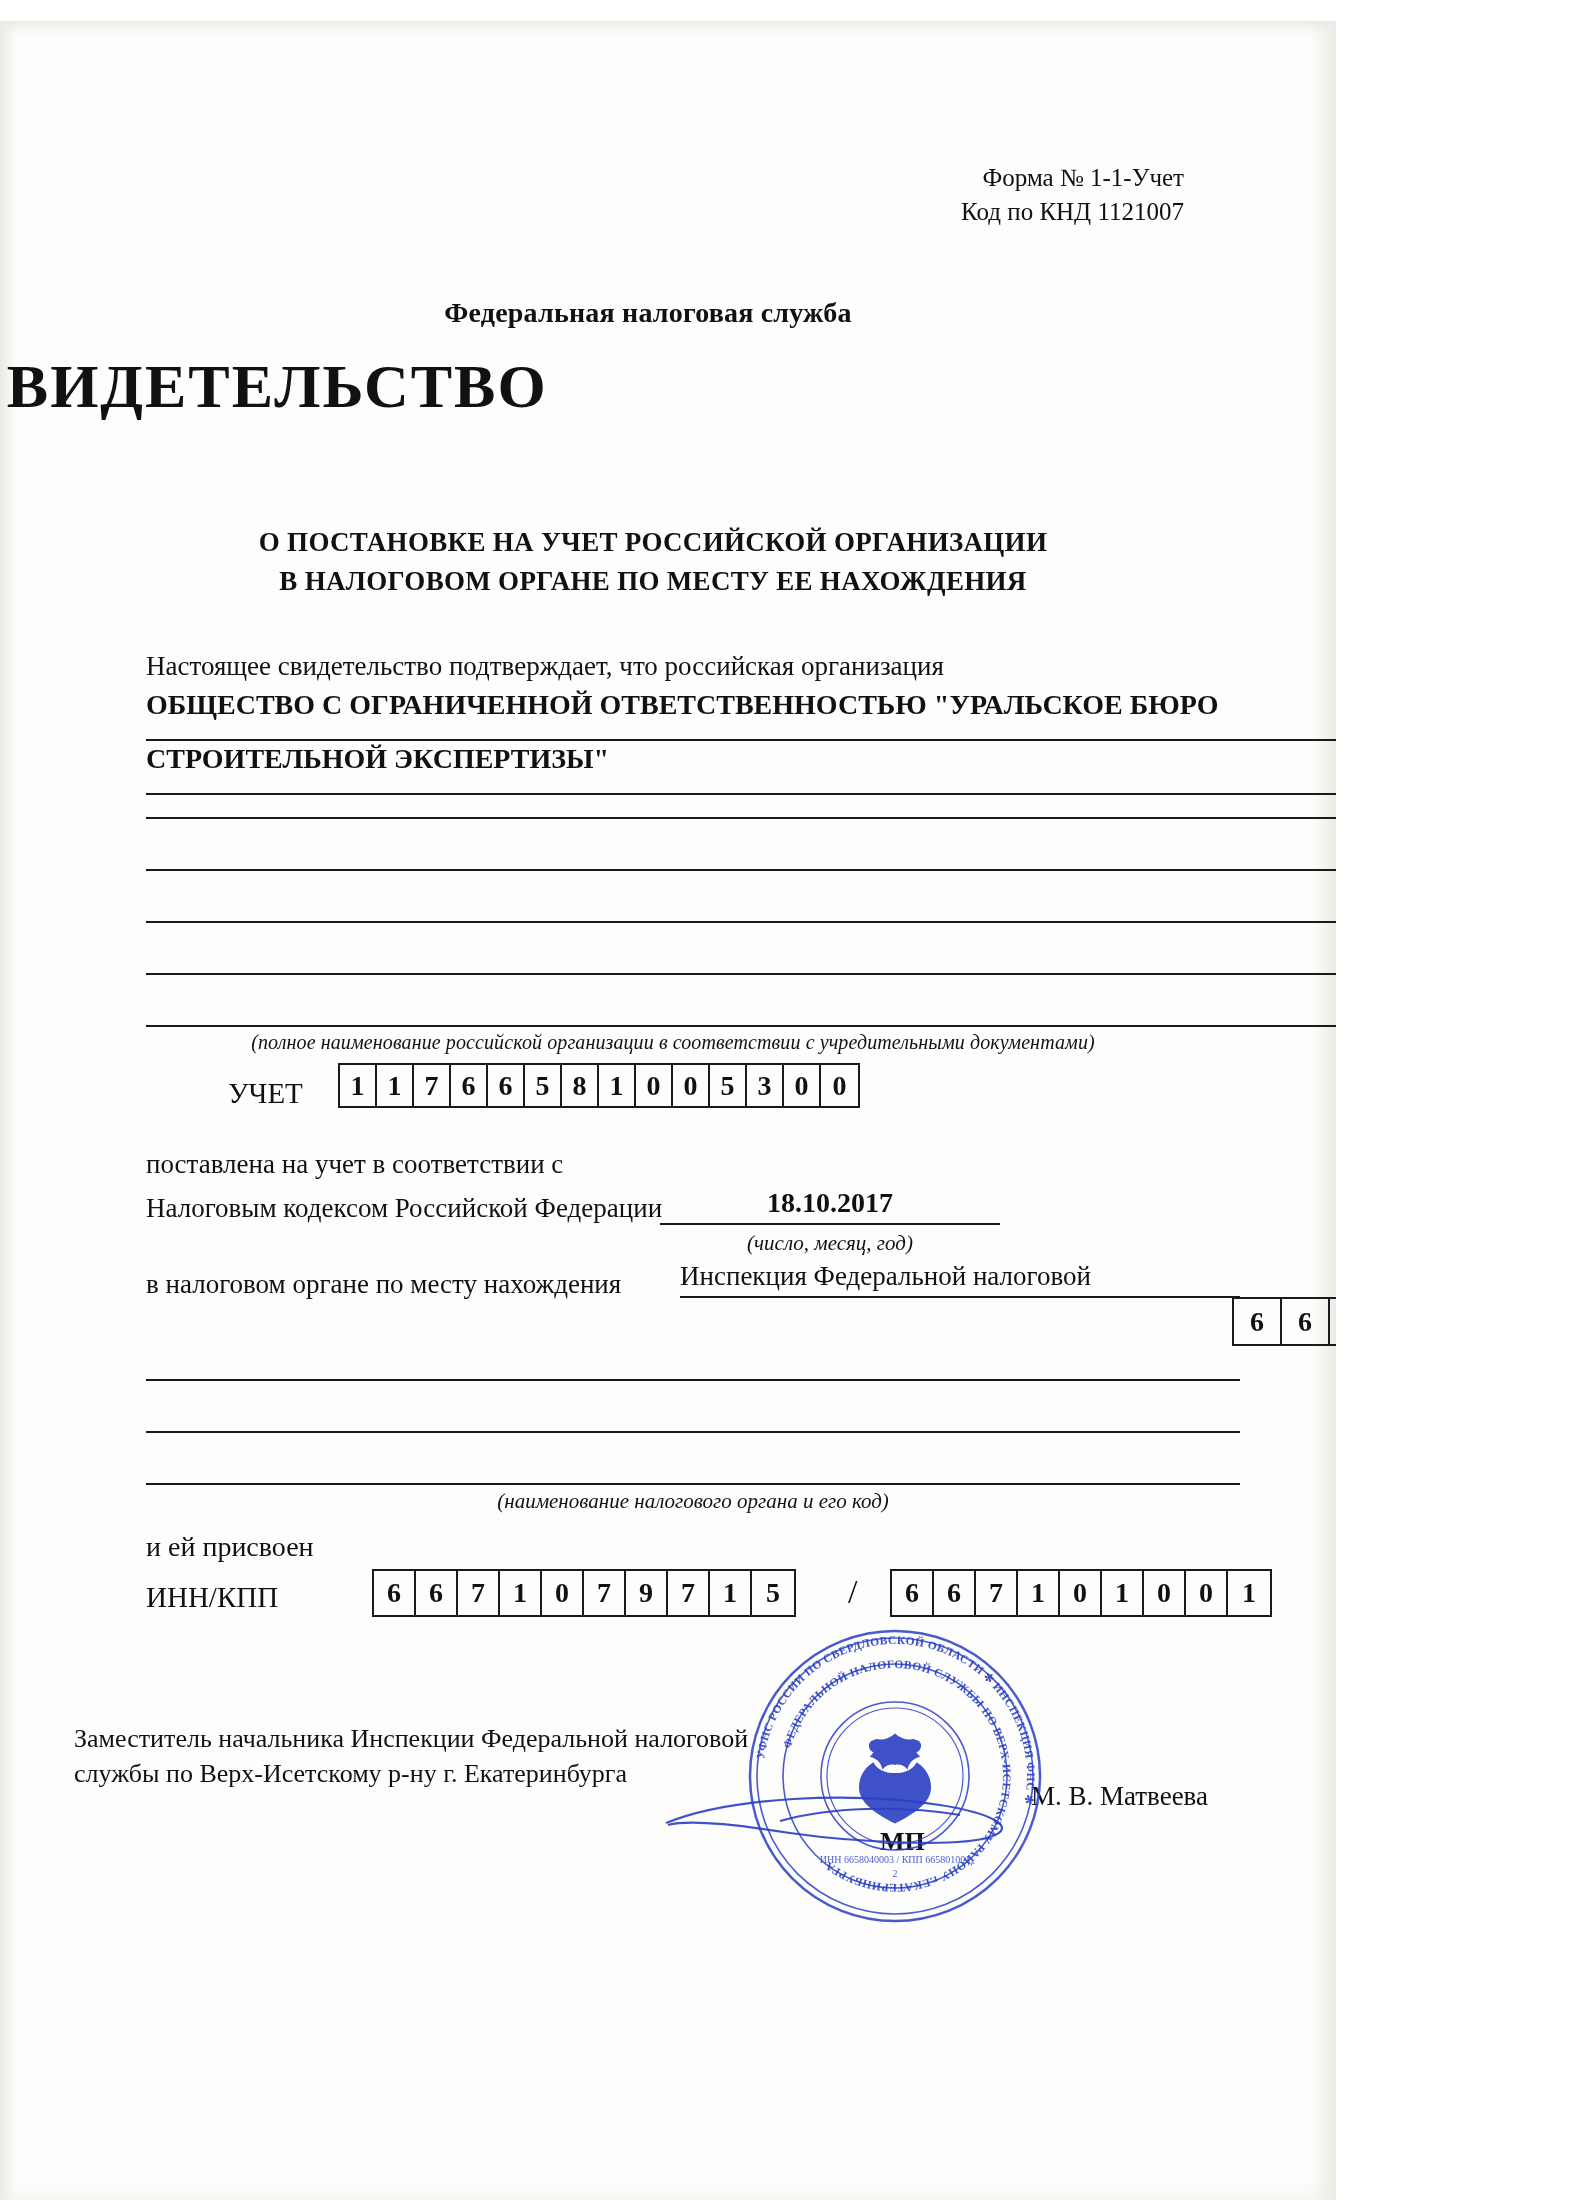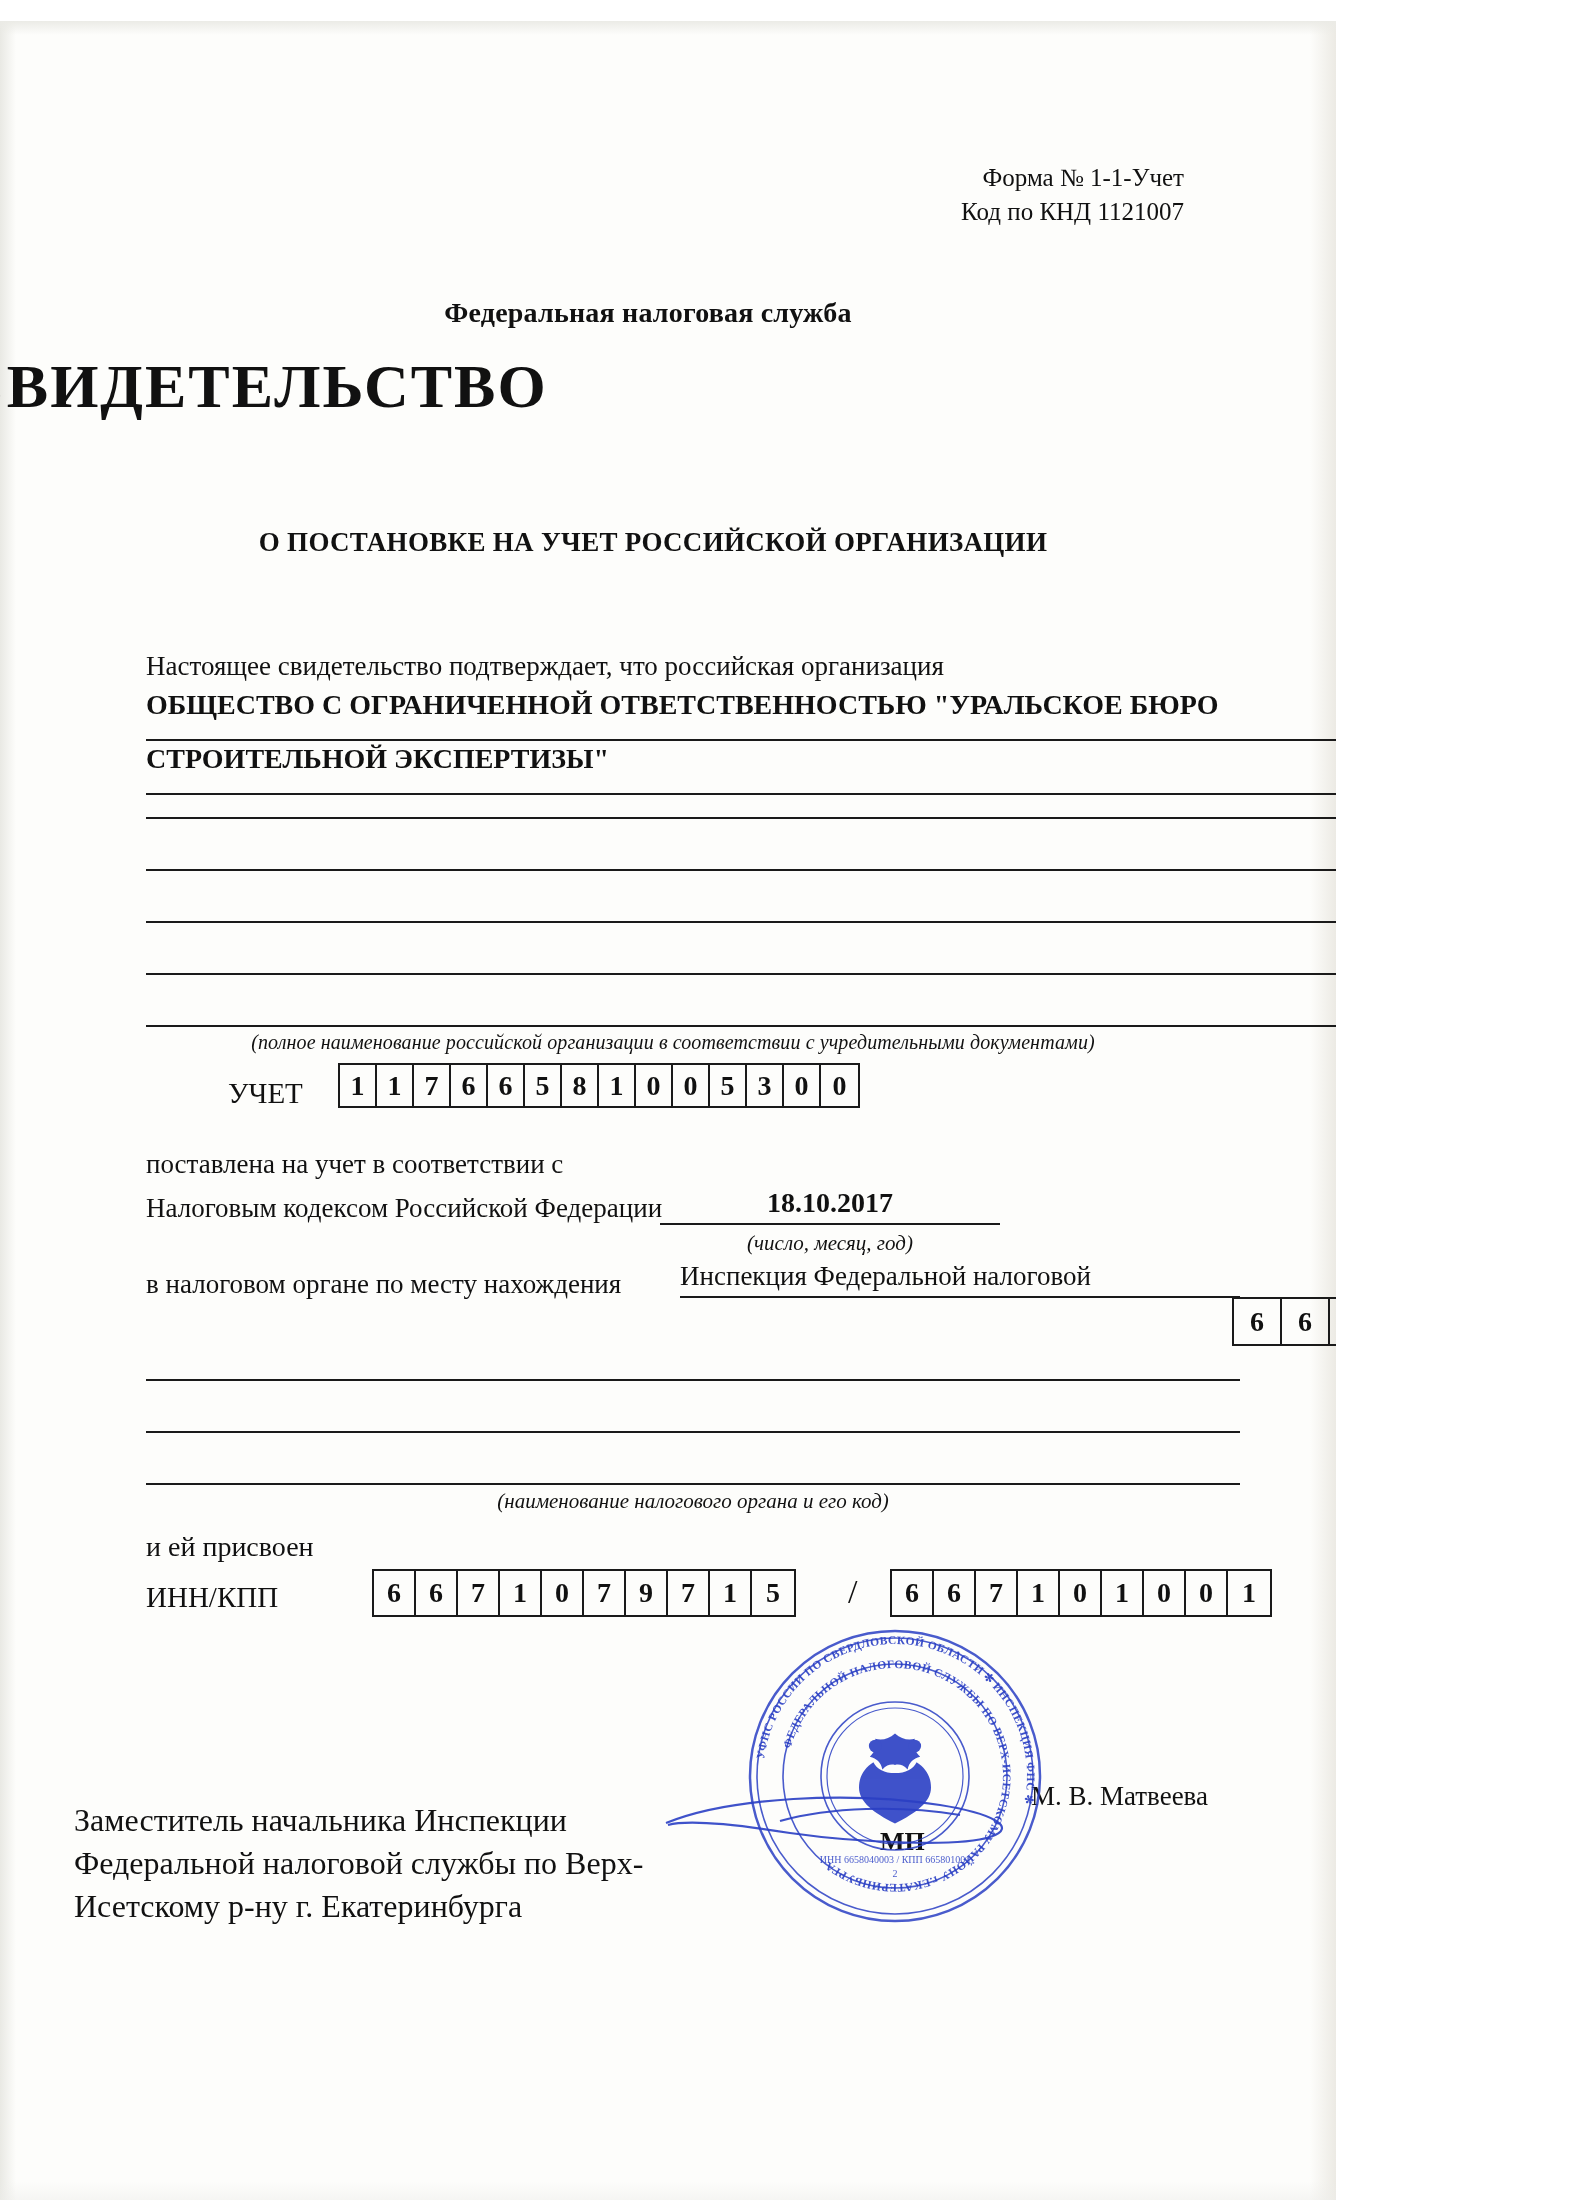--- a/index.html
+++ b/index.html
@@ -260,22 +260,22 @@
     left: 848px;
     top: 1552px;
     font-size: 34px;
   }
   #kpp-boxes { left: 890px; top: 1548px; }
   #kpp-boxes .cell { width: 42px; height: 44px; }
 
   .signer {
     position: absolute;
     left: 74px;
-    top: 1778px;
-    font-size: 32px;
+    top: 1700px;
+    font-size: 26px;
     line-height: 1.35;
     width: 680px;
   }
   .signer-name {
     position: absolute;
     right: 128px;
     top: 1760px;
     font-size: 27px;
   }
   .mp {
@@ -325,20 +325,21 @@
     <span class="agency-inner">Федеральная налоговая служба</span>
   </div>
 
   <div class="main-title">
     <span class="main-title-inner">СВИДЕТЕЛЬСТВО</span>
   </div>
 
   <div class="subtitle">
     <span class="subtitle-inner">
       <span>О ПОСТАНОВКЕ НА УЧЕТ РОССИЙСКОЙ ОРГАНИЗАЦИИ</span><br>
+      <span>В НАЛОГОВОМ ОРГАНЕ  ПО МЕСТУ ЕЕ НАХОЖДЕНИЯ</span>
     </span>
   </div>
 
   <div class="intro">Настоящее свидетельство подтверждает, что российская организация</div>
 
   <div class="org-line l1">ОБЩЕСТВО С ОГРАНИЧЕННОЙ ОТВЕТСТВЕННОСТЬЮ "УРАЛЬСКОЕ БЮРО</div>
   <div class="org-line l2">СТРОИТЕЛЬНОЙ ЭКСПЕРТИЗЫ"</div>
 
   <div class="blank-line bl1"></div>
   <div class="blank-line bl2"></div>

